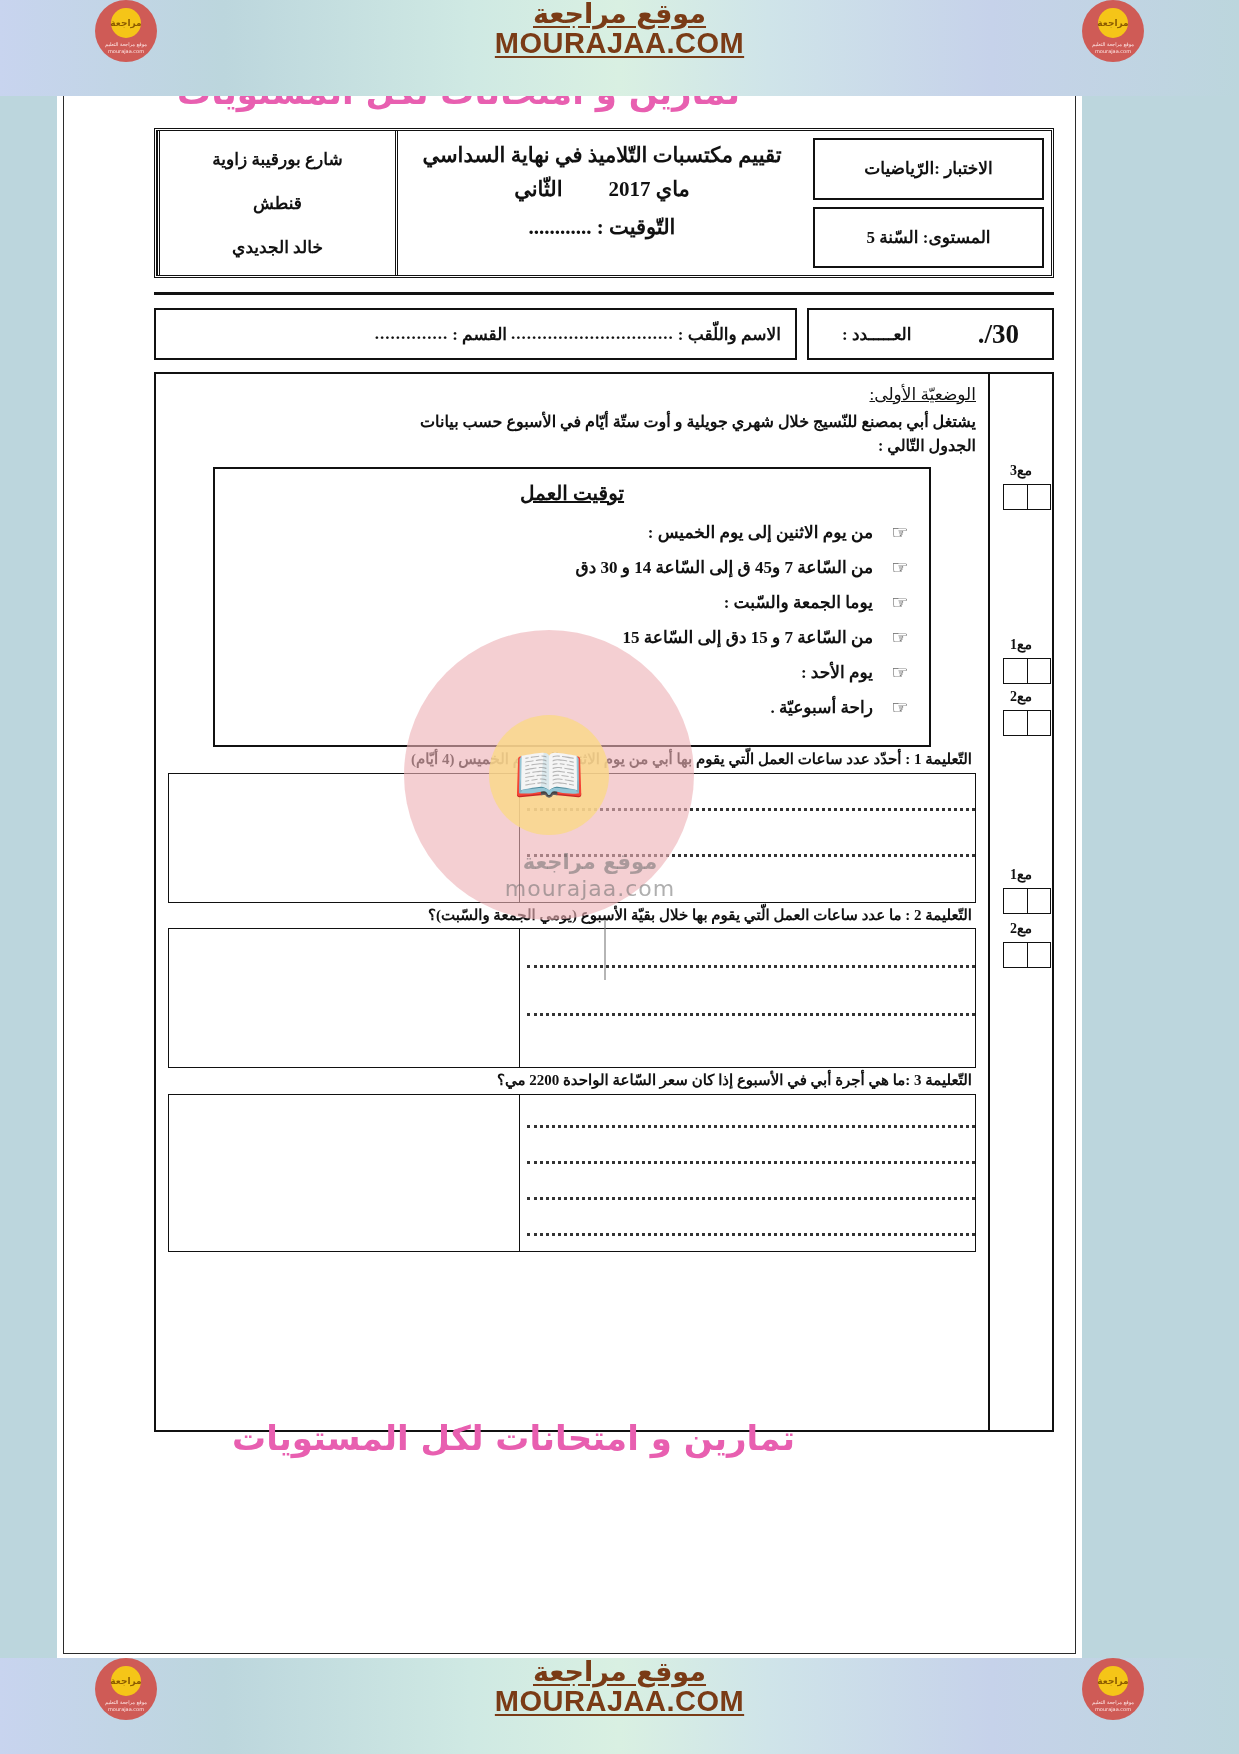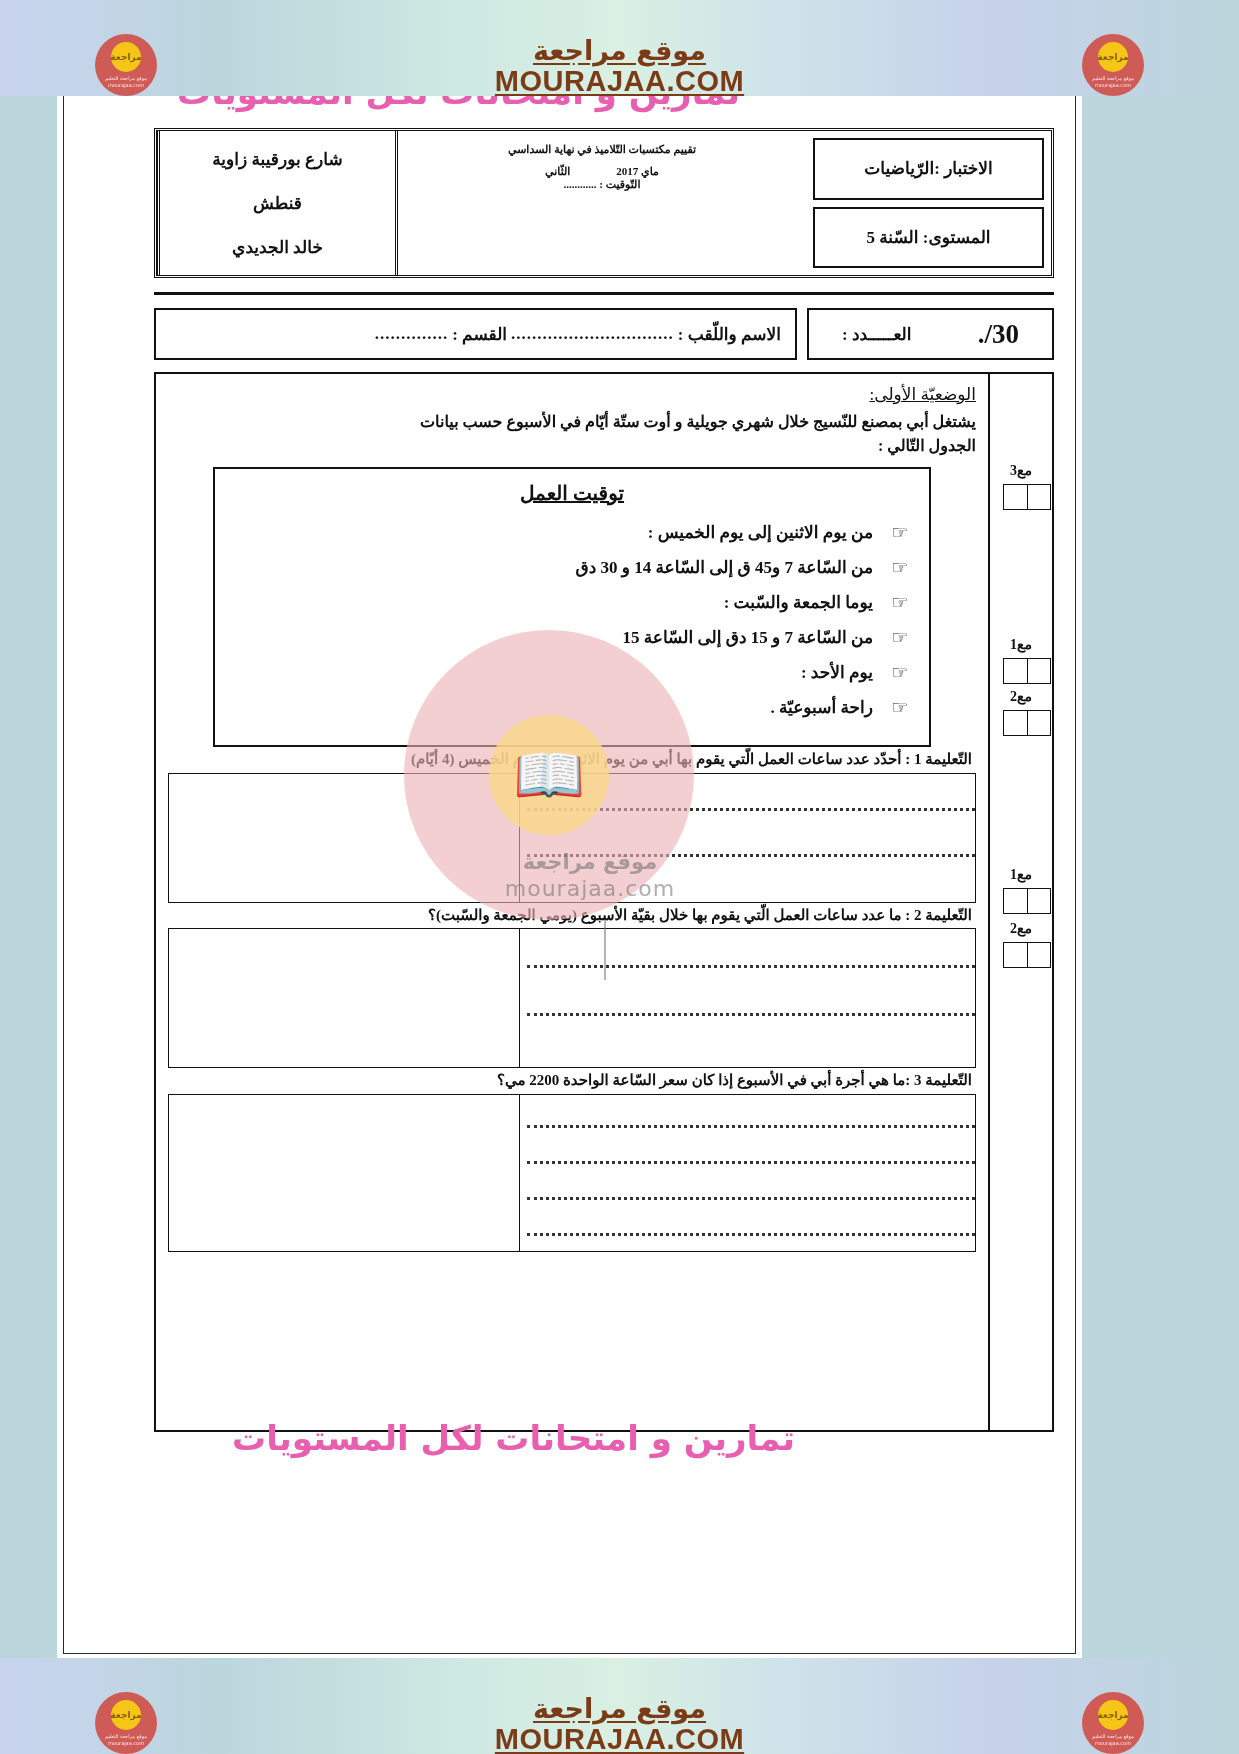--- a/index.html
+++ b/index.html
@@ -6,21 +6,21 @@
   body{
     width:1239px;height:1754px;
     background:#bcd6dd;
     font-family:"Liberation Serif","DejaVu Serif",serif;
     position:relative;overflow:hidden;
   }
   
   .banner{
     position:absolute;left:0;width:1239px;height:96px;
     background:linear-gradient(90deg,#c8d4ef 0%,#bcd6dd 18%,#cfe9e3 38%,#d9f0e2 50%,#cfe4e9 62%,#c6d2ea 80%,#bcd6dd 100%);
-    display:flex;align-items:flex-end;justify-content:center;z-index:40;
+    display:flex;align-items:flex-start;justify-content:center;z-index:40;
   }
   .banner.top{top:0;}
   .banner.bottom{bottom:0;}
   .brand-block{display:flex;flex-direction:column;align-items:center;line-height:1.05;}
   .brand-ar{
     font-family:"DejaVu Sans",sans-serif;
     font-size:27px;font-weight:bold;color:#7a3b16;
     text-decoration:underline;text-underline-offset:3px;
   }
   .brand-en{
@@ -71,25 +71,25 @@
     box-sizing:border-box;z-index:12;
   }
   .hdr-cell{box-sizing:border-box;padding:6px 10px;}
   .hdr-school{
     width:238px;border-left:3px double #111;
     display:flex;flex-direction:column;justify-content:space-around;
     text-align:center;font-size:17px;font-weight:bold;color:#111;
   }
   .hdr-mid{
     flex:1;border-left:3px double #111;text-align:center;
-    font-size:11px;font-weight:bold;color:#111;
+    font-size:21px;font-weight:bold;color:#111;
     display:flex;flex-direction:column;justify-content:flex-start;padding-top:12px;
   }
   .hdr-mid .line2{display:flex;justify-content:center;gap:46px;margin-top:9px;}
-  .hdr-mid .line3{}
+  .hdr-mid .line3{margin-top:13px;}
   .hdr-right{width:245px;display:flex;flex-direction:column;gap:7px;padding:7px;}
   .hdr-box{
     border:2px solid #111;flex:1;display:flex;align-items:center;
     justify-content:center;font-size:17px;font-weight:bold;color:#111;
   }
 
   
   .sep-rule{
     position:absolute;right:28px;top:282px;width:900px;height:3px;
     background:#111;z-index:12;

